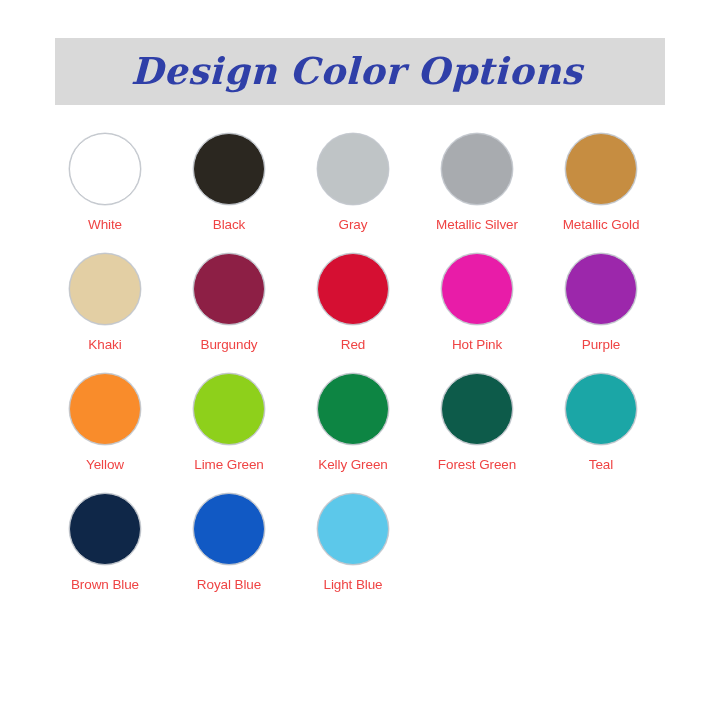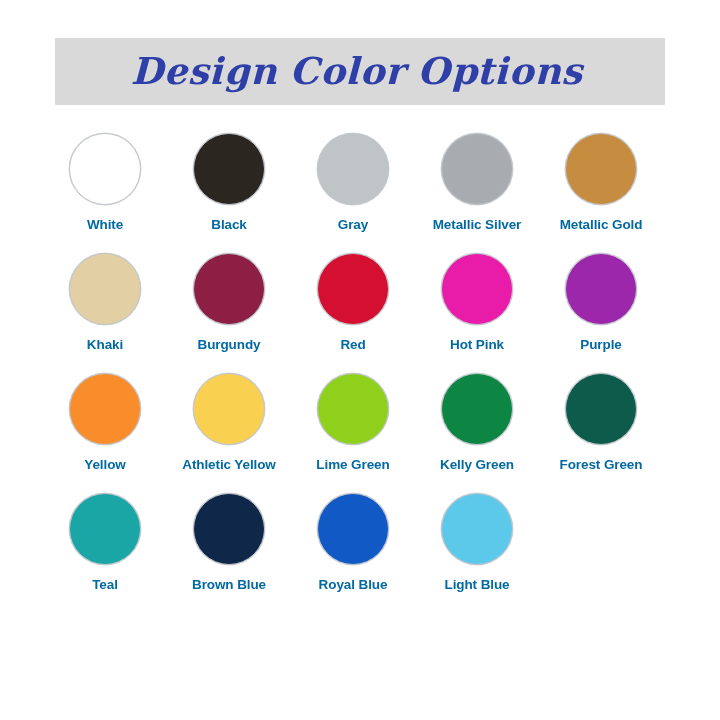--- a/index.html
+++ b/index.html
@@ -71,22 +71,22 @@
     height: 72px;
     border-radius: 50%;
     box-sizing: border-box;
     border: 1.5px solid #c2c6cc;
     box-shadow: 0 0 0 0.5px rgba(170,176,185,0.55);
   }
 
   .swatch-label {
     margin-top: 11px;
     font-size: 13.5px;
-    font-weight: 700;
-    color: #0369a1;
+    font-weight: 400;
+    color: #ef4444;
     text-align: center;
     line-height: 1.28;
     letter-spacing: -0.1px;
     max-width: 118px;
   }
 </style>
 </head>
 <body>
 
 <div class="page">
@@ -134,24 +134,20 @@
       </div>
       <div class="swatch-cell">
         <div class="swatch-circle" style="background: rgb(156, 39, 171);"></div>
         <div class="swatch-label">Purple</div>
       </div>
       <div class="swatch-cell">
         <div class="swatch-circle" style="background: rgb(249, 140, 43);"></div>
         <div class="swatch-label">Yellow</div>
       </div>
       <div class="swatch-cell">
-        <div class="swatch-circle" style="background: rgb(249, 208, 79);"></div>
-        <div class="swatch-label">Athletic Yellow</div>
-      </div>
-      <div class="swatch-cell">
         <div class="swatch-circle" style="background: rgb(142, 208, 27);"></div>
         <div class="swatch-label">Lime Green</div>
       </div>
       <div class="swatch-cell">
         <div class="swatch-circle" style="background: rgb(13, 133, 67);"></div>
         <div class="swatch-label">Kelly Green</div>
       </div>
       <div class="swatch-cell">
         <div class="swatch-circle" style="background: rgb(13, 91, 74);"></div>
         <div class="swatch-label">Forest Green</div>

